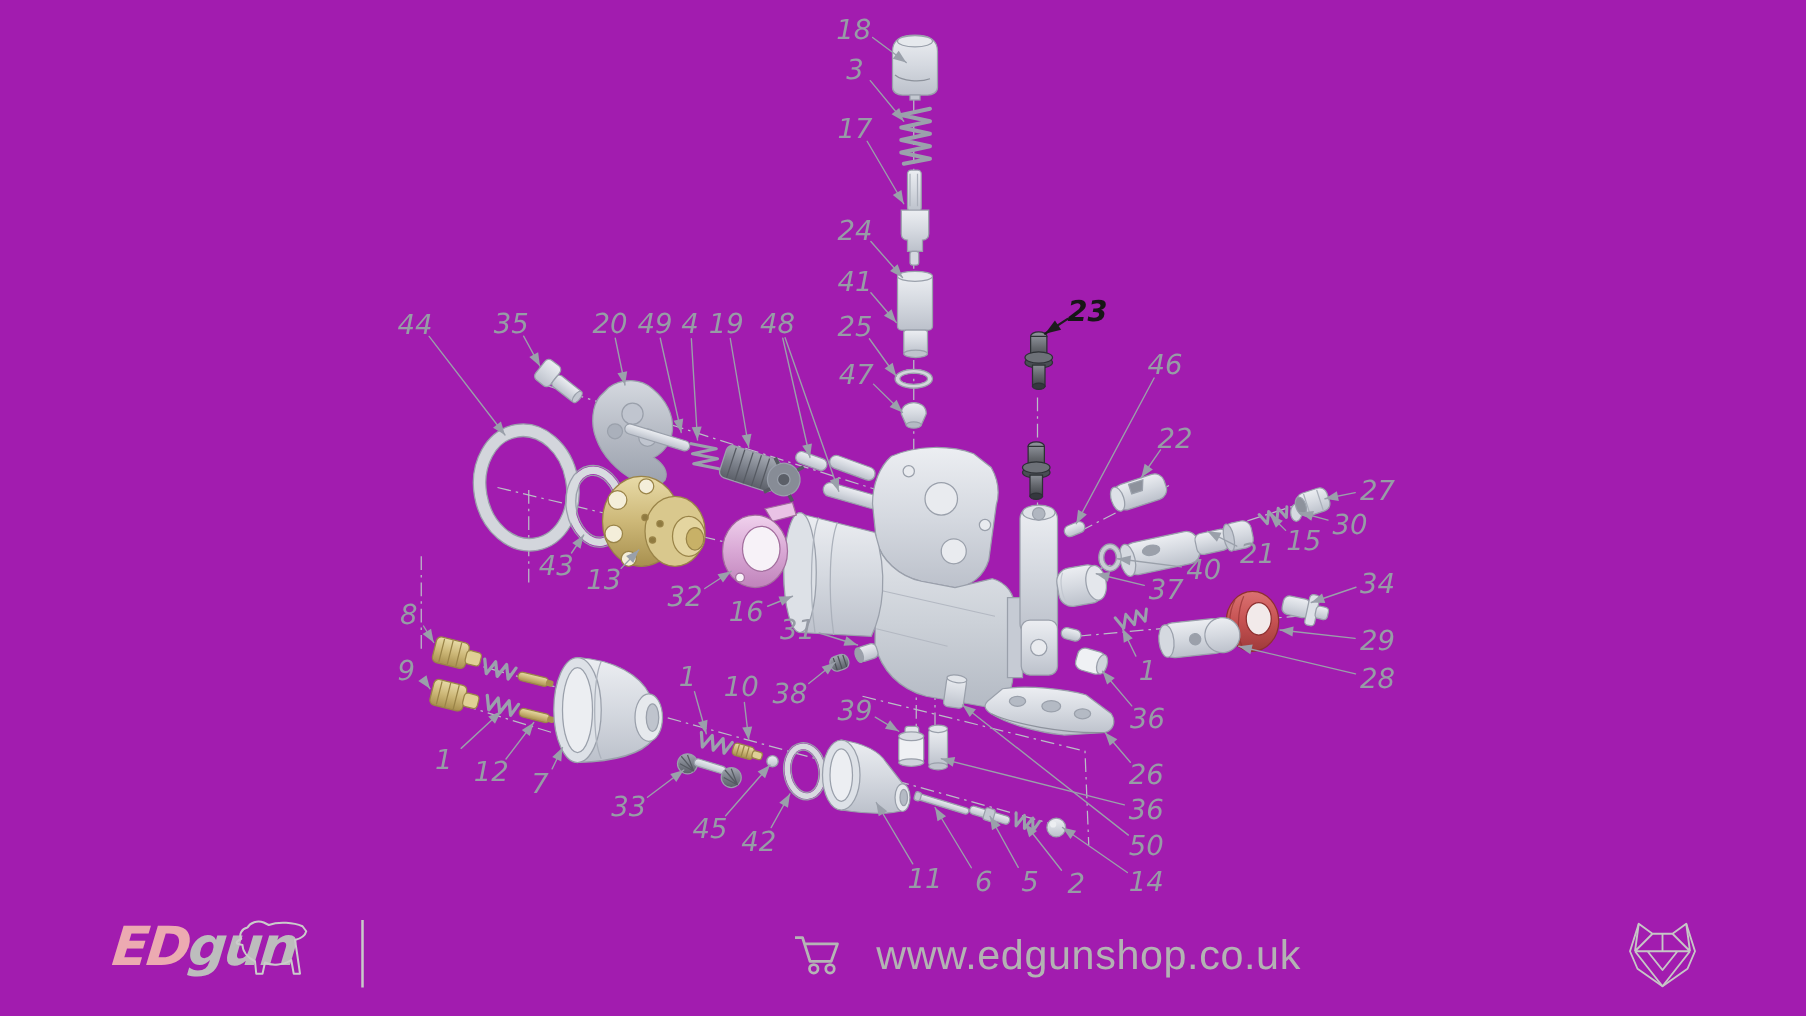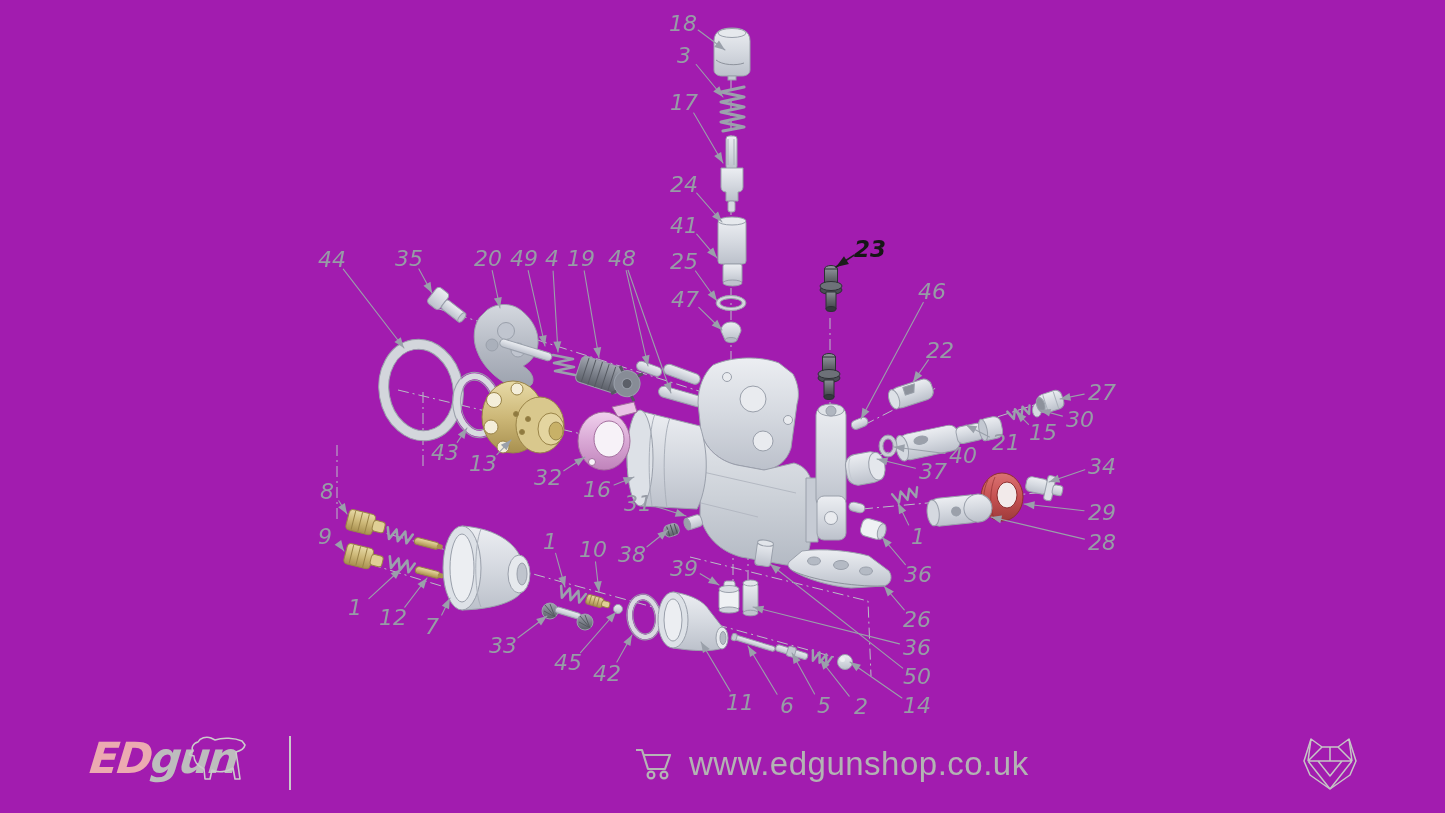--- a/index.html
+++ b/index.html
@@ -13,21 +13,21 @@
   .leader{stroke:var(--leader-color,#9aa0aa);stroke-width:1.1;stroke-linecap:round;}
   .leader.hl{stroke:#1c1c1c;stroke-width:1.7;}
   .construction{stroke:#babec6;stroke-width:1;fill:none;stroke-dasharray:11 4 2 4;}
   .footer-el{position:absolute;}
   .brand{left:90px;top:733px;font-weight:bold;font-style:italic;font-size:43px;
          transform:skewX(-6deg);letter-spacing:-2px;white-space:nowrap;}
   .brand .ed{color:#ecaab1;}
   .brand .gun{color:#bdbdbd;}
   .dog{left:185px;top:729px;}
   .divider{left:289px;top:736px;width:2px;height:54px;background:#c9c9c9;}
-  .site{left:633px;top:744px;display:flex;align-items:center;gap:14px;}
+  .site{left:633px;top:744px;display:flex;align-items:center;gap:26px;}
   .site .url{font-family:"Liberation Sans",sans-serif;font-size:33px;color:#b3b3b3;
              letter-spacing:0.5px;}
   .fox{left:1296px;top:731px;}
 </style>
 </head>
 <body>
 
 <div class="stage">
 
 <svg id="diagram" viewBox="0 0 1445 813" width="1445" height="813">

